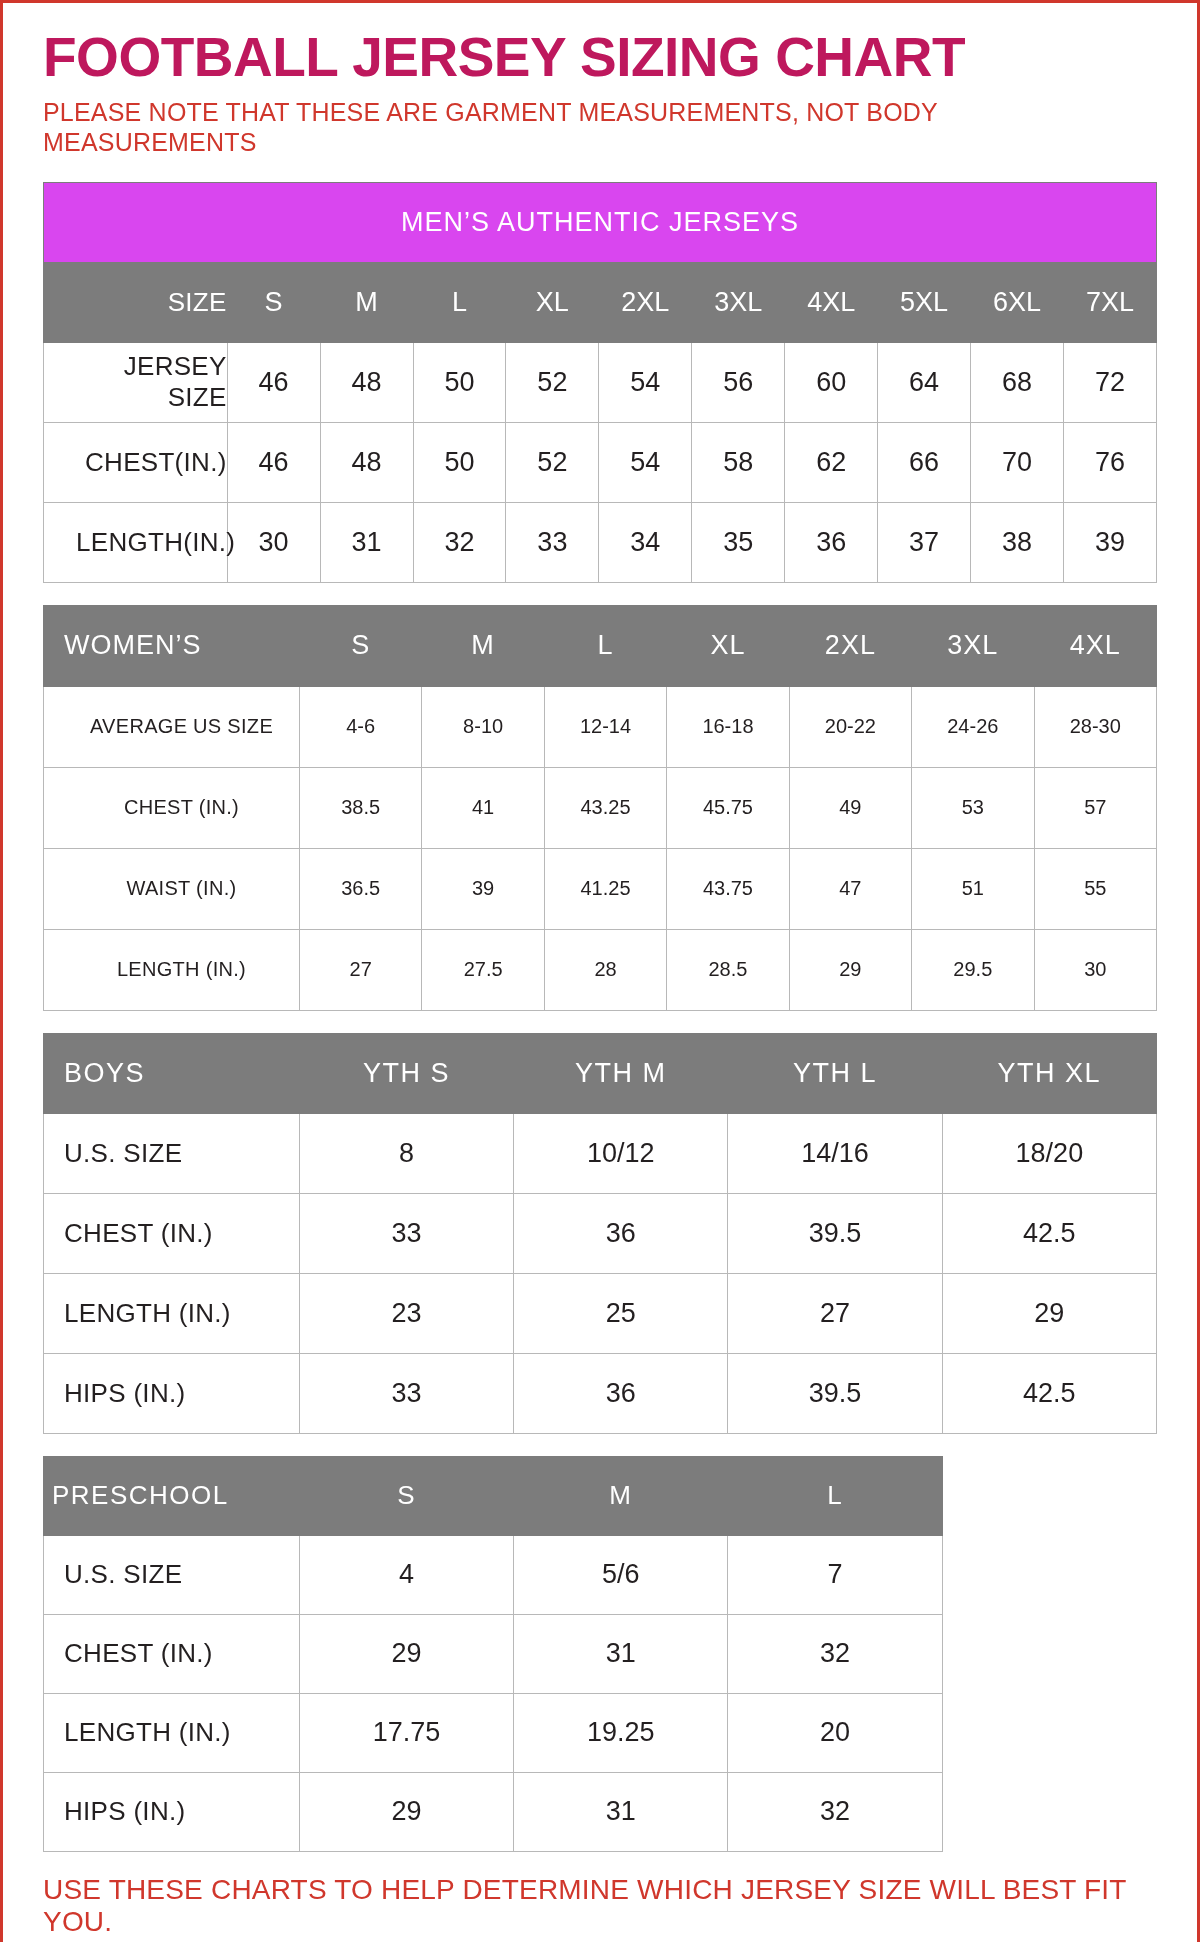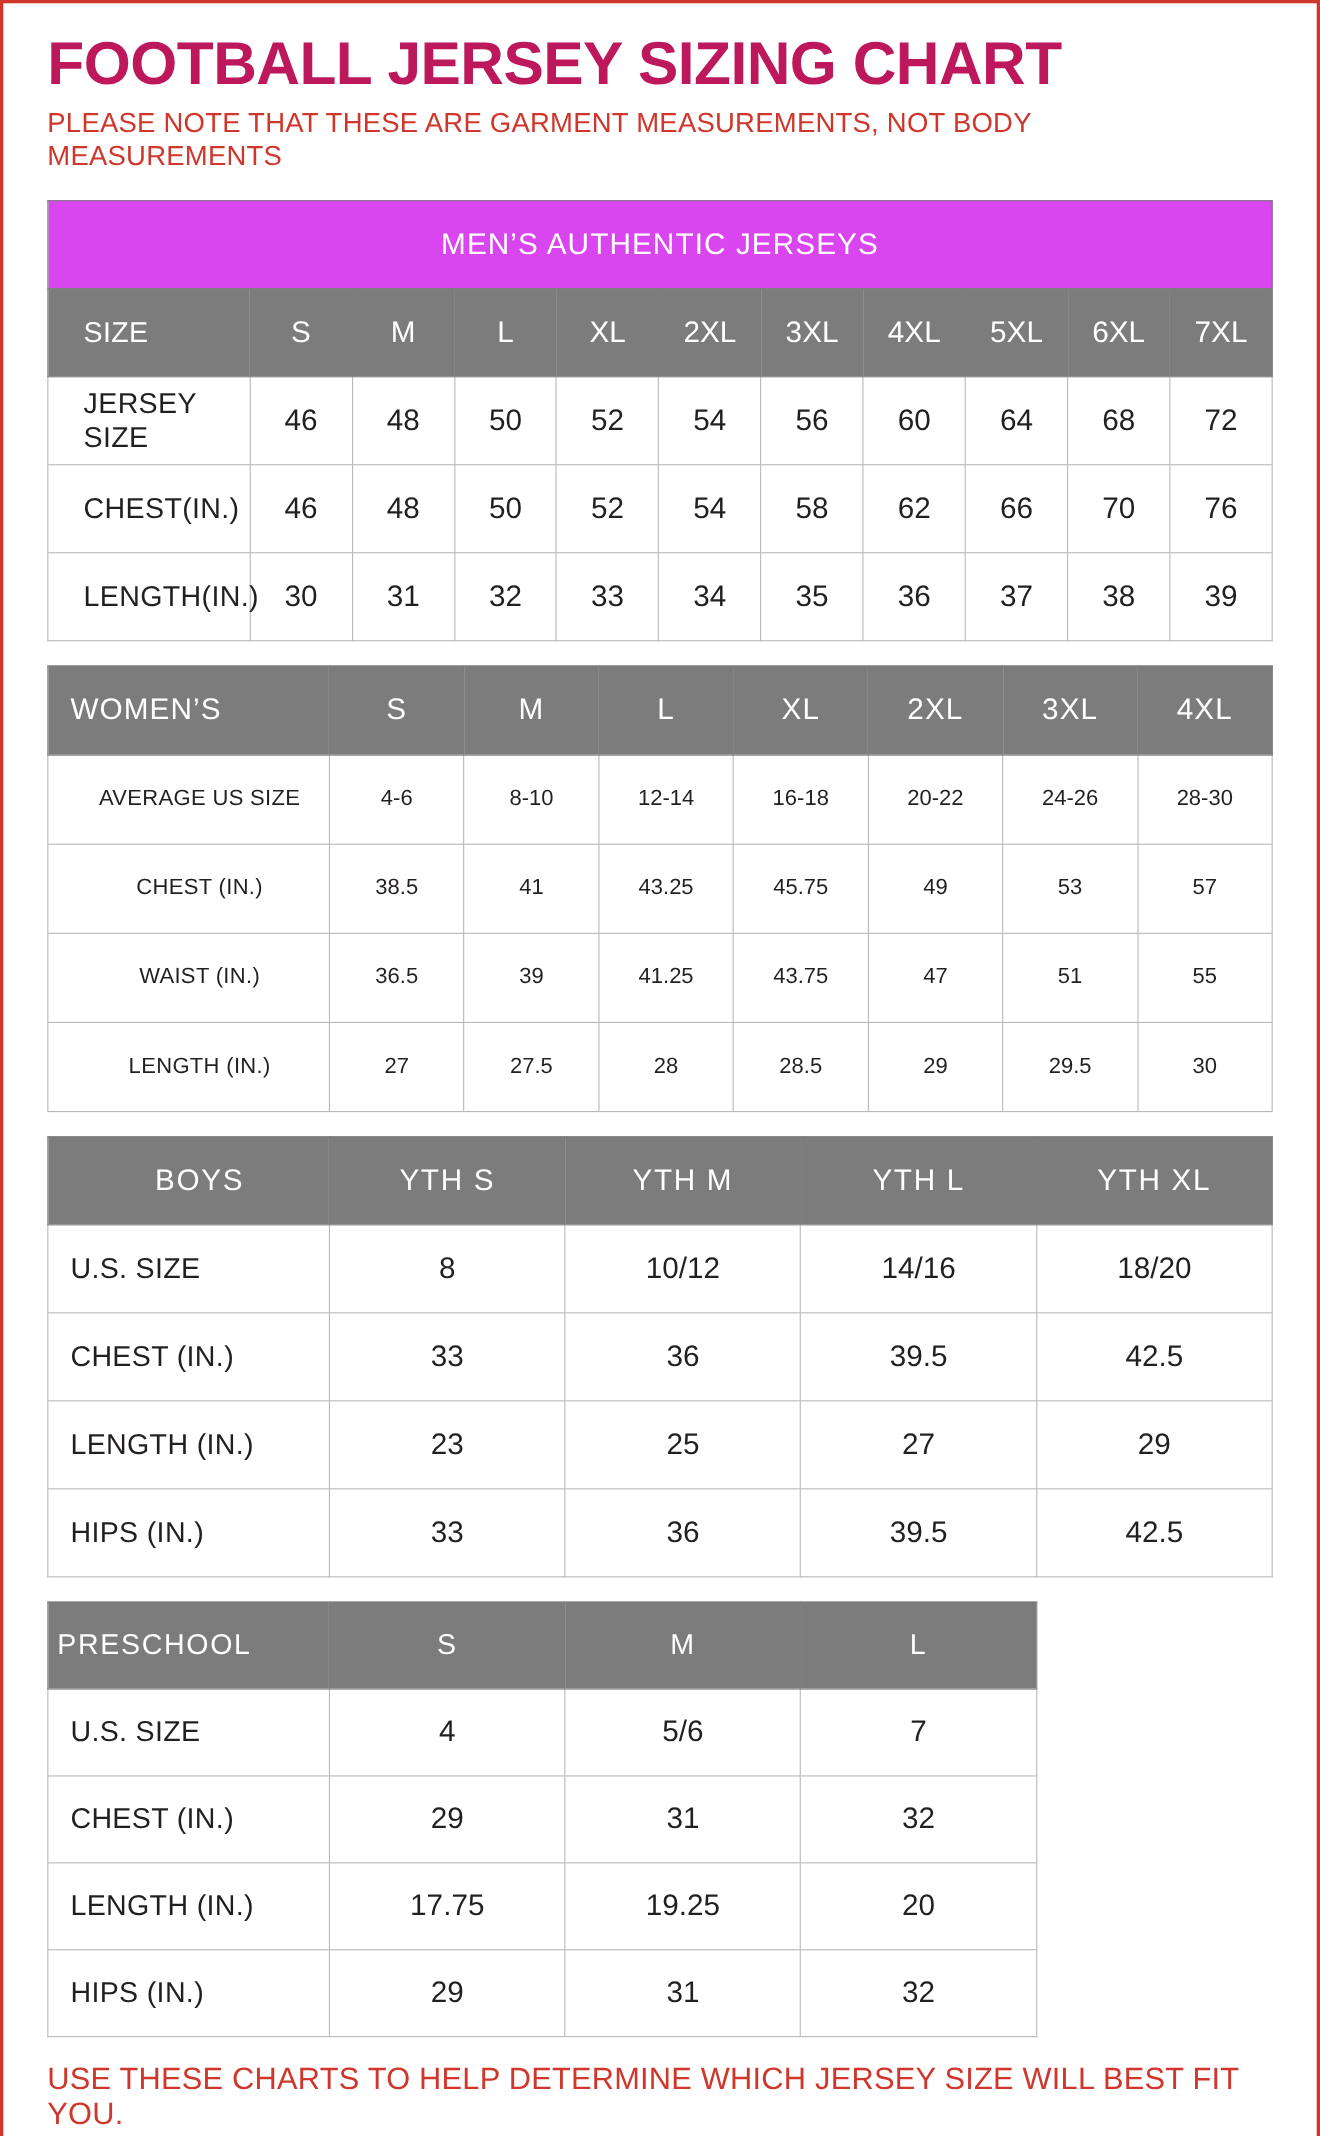--- a/index.html
+++ b/index.html
@@ -56,21 +56,21 @@
     background: #7c7c7c;
     color: #ffffff;
     border: 1px solid #7c7c7c;
   }
   
   #mens-table td {
     height: 79px;
     font-size: 27px;
   }
   #mens-table td.rowlabel {
-    text-align: left;
+    text-align: right;
     padding-left: 32px;
     font-size: 26px;
     letter-spacing: 0.3px;
   }
   
   #womens-table td {
     height: 80px;
     font-size: 20px;
   }
   #womens-table td.rowlabel {
@@ -97,21 +97,21 @@
     text-align: left;
     padding-left: 20px;
     font-size: 26px;
     letter-spacing: 0.3px;
   }
   #boys-table tr.hdr td {
     font-size: 27px;
     letter-spacing: 1.5px;
   }
   #boys-table tr.hdr td.rowlabel {
-    text-align: center;
+    text-align: left;
   }
   
   #preschool-table td {
     height: 78px;
     font-size: 27px;
   }
   #preschool-table td.rowlabel {
     text-align: left;
     padding-left: 20px;
     font-size: 26px;

